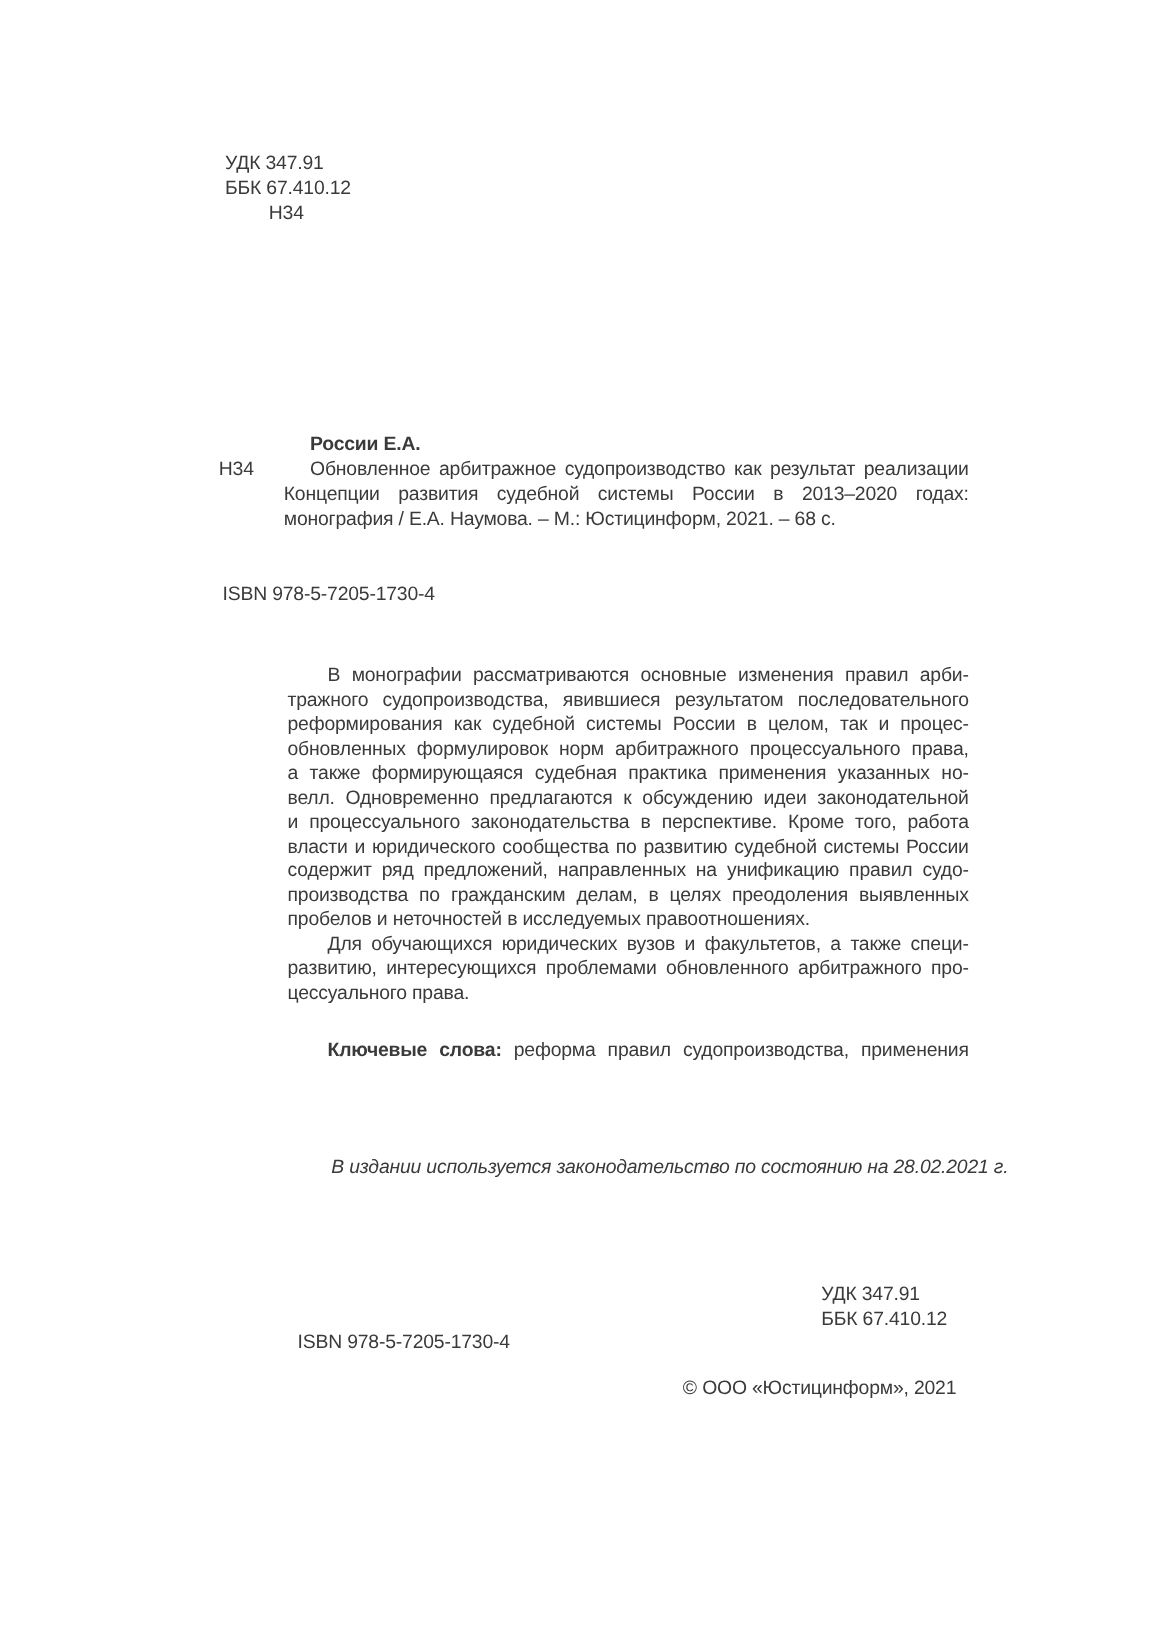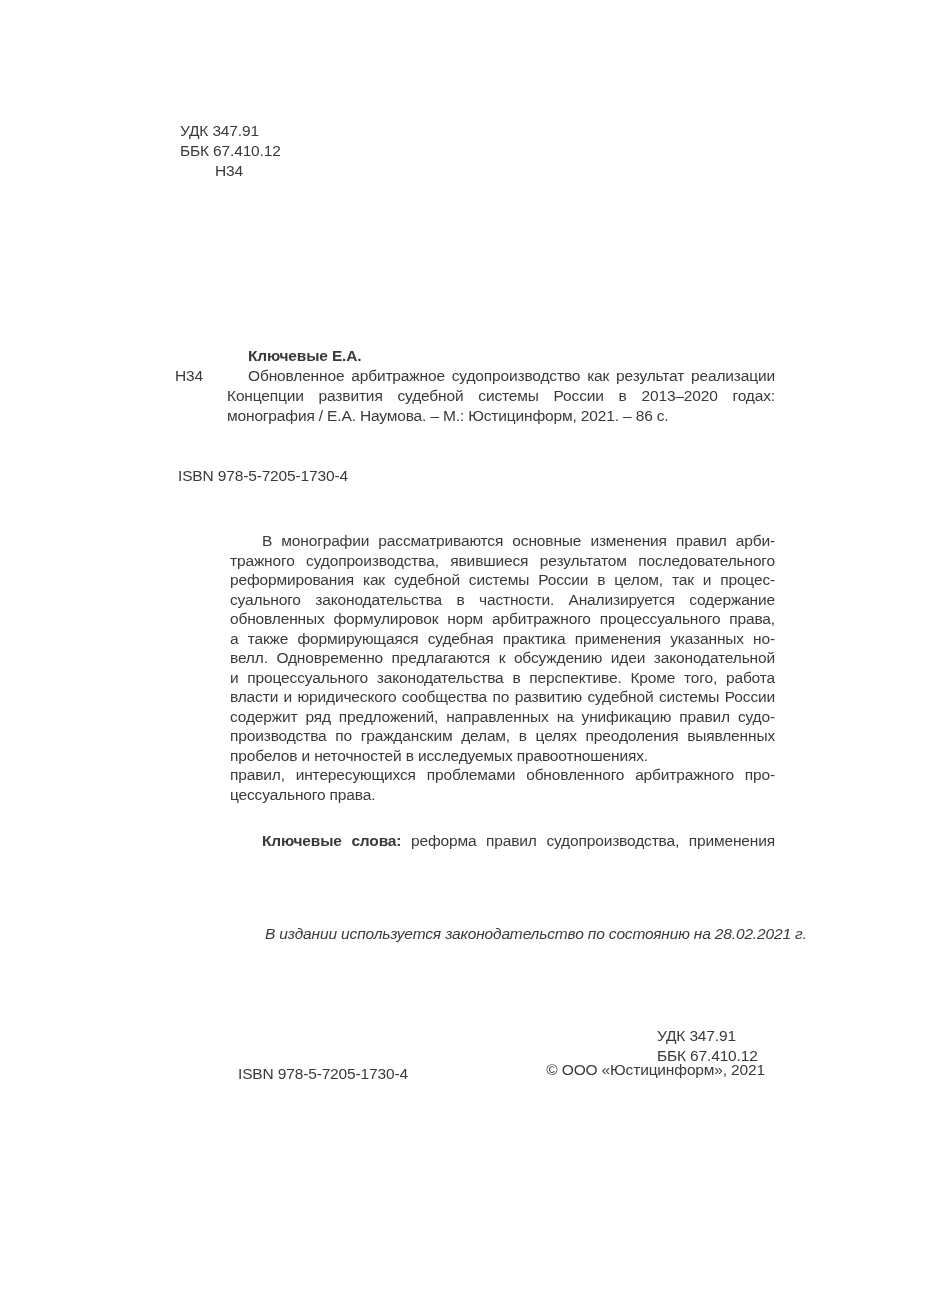--- a/index.html
+++ b/index.html
@@ -35,57 +35,57 @@
   .annotation .ind { padding-left: 32px; }
 
   .keywords { left: 230px; top: 831px; width: 545px; line-height: 20px; }
   .keywords .ind { padding-left: 32px; }
 
   .edition-note { left: 265px; top: 924px; white-space: nowrap; }
 
   
   .bottom-codes { left: 657px; top: 1026px; }
   .isbn-bottom { left: 238px; top: 1064px; }
-  .copyright { right: 169px; top: 1060px; white-space: nowrap; }
+  .copyright { right: 169px; top: 1101px; white-space: nowrap; }
 </style>
 </head>
 <body>
 
 <div class="block top-codes">
   <div class="tline">УДК 347.91</div>
   <div class="tline">ББК 67.410.12</div>
   <div class="tline code-ind">Н34</div>
 </div>
 
 <div class="block card">
   <div class="margin-code">Н34</div>
-  <div class="tline ind b">Ключевые Е.А.</div>
+  <div class="tline ind b">России Е.А.</div>
   <div>
       <div class="tline just ind">Обновленное арбитражное судопроизводство как результат реализации</div>
       <div class="tline just">Концепции развития судебной системы России в 2013–2020 годах:</div>
-      <div class="tline">монография / Е.А. Наумова. – М.: Юстицинформ, 2021. – 86 с.</div>
+      <div class="tline">монография / Е.А. Наумова. – М.: Юстицинформ, 2021. – 68 с.</div>
     </div>
 </div>
 
 <div class="block isbn-top">ISBN 978-5-7205-1730-4</div>
 
 <div class="block annotation">
     <div class="tline just ind">В монографии рассматриваются основные изменения правил арби-</div>
     <div class="tline just">тражного судопроизводства, явившиеся результатом последовательного</div>
     <div class="tline just">реформирования как судебной системы России в целом, так и процес-</div>
-    <div class="tline just">суального законодательства в частности. Анализируется содержание</div>
     <div class="tline just">обновленных формулировок норм арбитражного процессуального права,</div>
     <div class="tline just">а также формирующаяся судебная практика применения указанных но-</div>
     <div class="tline just">велл. Одновременно предлагаются к обсуждению идеи законодательной</div>
     <div class="tline just">и процессуального законодательства в перспективе. Кроме того, работа</div>
     <div class="tline just">власти и юридического сообщества по развитию судебной системы России</div>
     <div class="tline just">содержит ряд предложений, направленных на унификацию правил судо-</div>
     <div class="tline just">производства по гражданским делам, в целях преодоления выявленных</div>
     <div class="tline">пробелов и неточностей в исследуемых правоотношениях.</div>
-    <div class="tline just">правил, интересующихся проблемами обновленного арбитражного про-</div>
+    <div class="tline just ind">Для обучающихся юридических вузов и факультетов, а также специ-</div>
+    <div class="tline just">развитию, интересующихся проблемами обновленного арбитражного про-</div>
     <div class="tline">цессуального права.</div>
   </div>
 
 <div class="block keywords">
   <div class="tline just ind"><b class="b">Ключевые слова:</b><span> реформа правил судопроизводства, применения</span></div>
 </div>
 
 <div class="block edition-note i">В издании используется законодательство по состоянию на 28.02.2021 г.</div>
 
 <div class="block bottom-codes">

